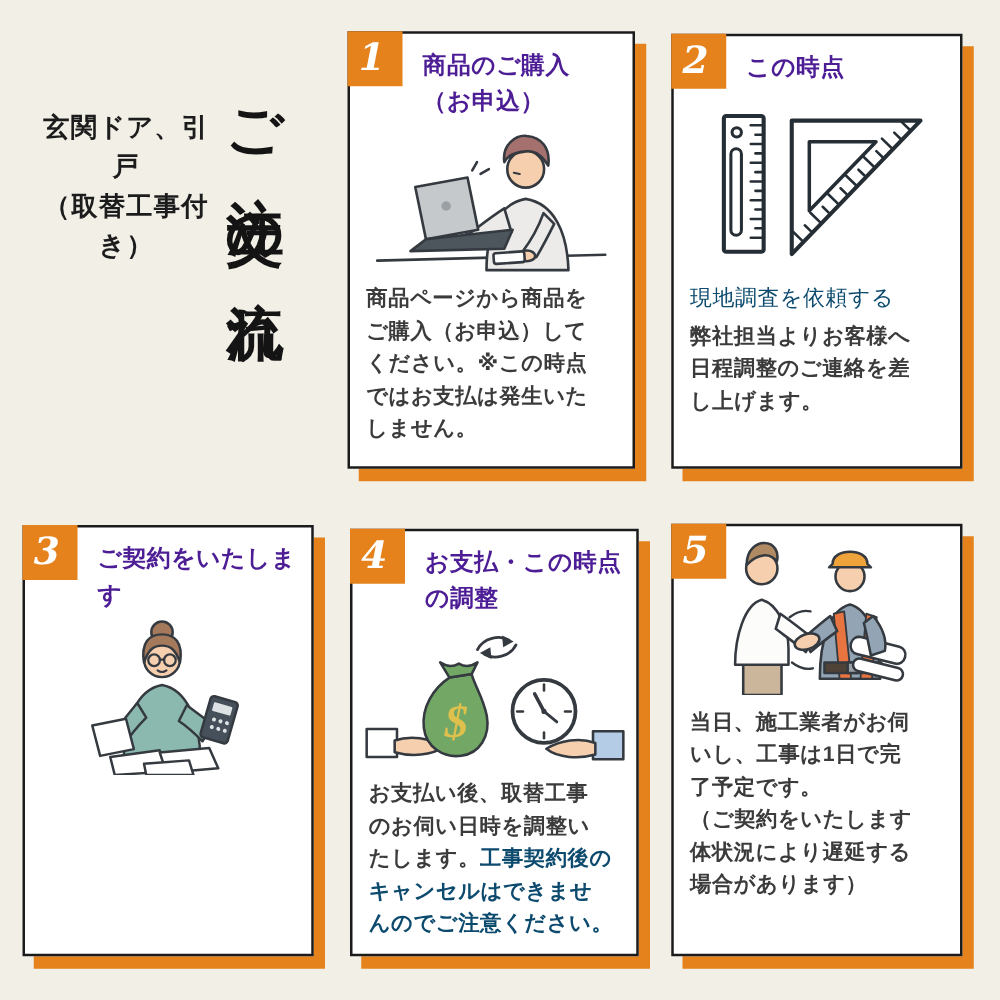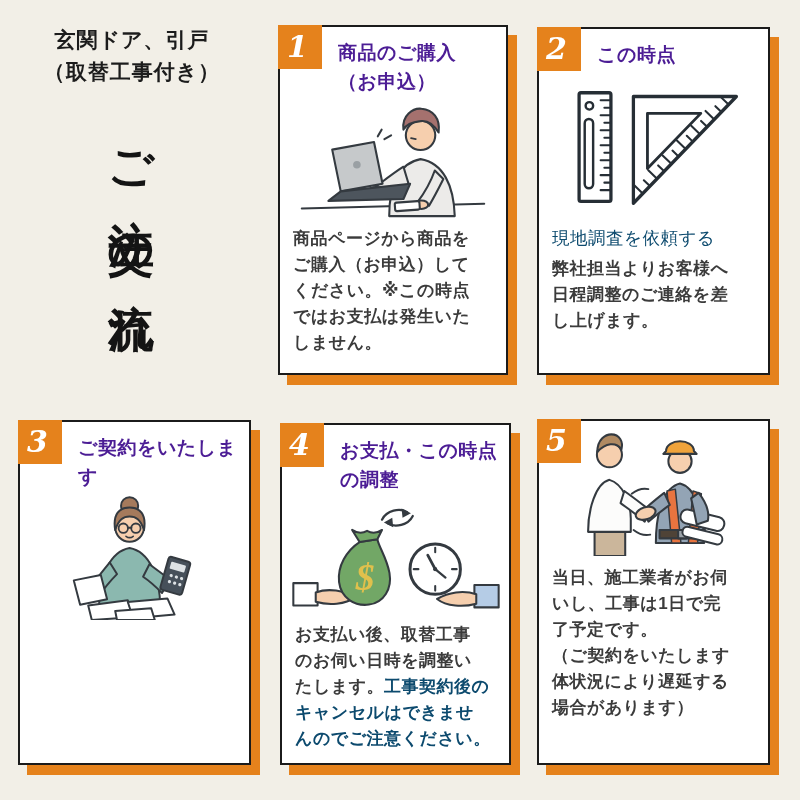--- a/index.html
+++ b/index.html
@@ -6,21 +6,21 @@
   body{
     width:800px;height:800px;position:relative;overflow:hidden;
     background:#f2efe7;
     font-family:"Liberation Sans","DejaVu Sans",sans-serif;
     color:#1f1f1f;
   }
   .canvas{position:absolute;inset:0;}
   
   .intro{
     position:absolute;left:28px;top:24px;width:208px;
-    display:flex;flex-direction:column;align-items:center;
+    display:flex;flex-direction:row;align-items:center;
   }
   .intro .sub{
     font-size:21px;font-weight:700;line-height:1.5;letter-spacing:1px;
     text-align:center;white-space:pre-line;color:#1c1c1c;
   }
   .intro .vtitle{
     margin-top:34px;
     writing-mode:vertical-rl;
     font-size:46px;font-weight:700;letter-spacing:10px;
     color:#141414;

